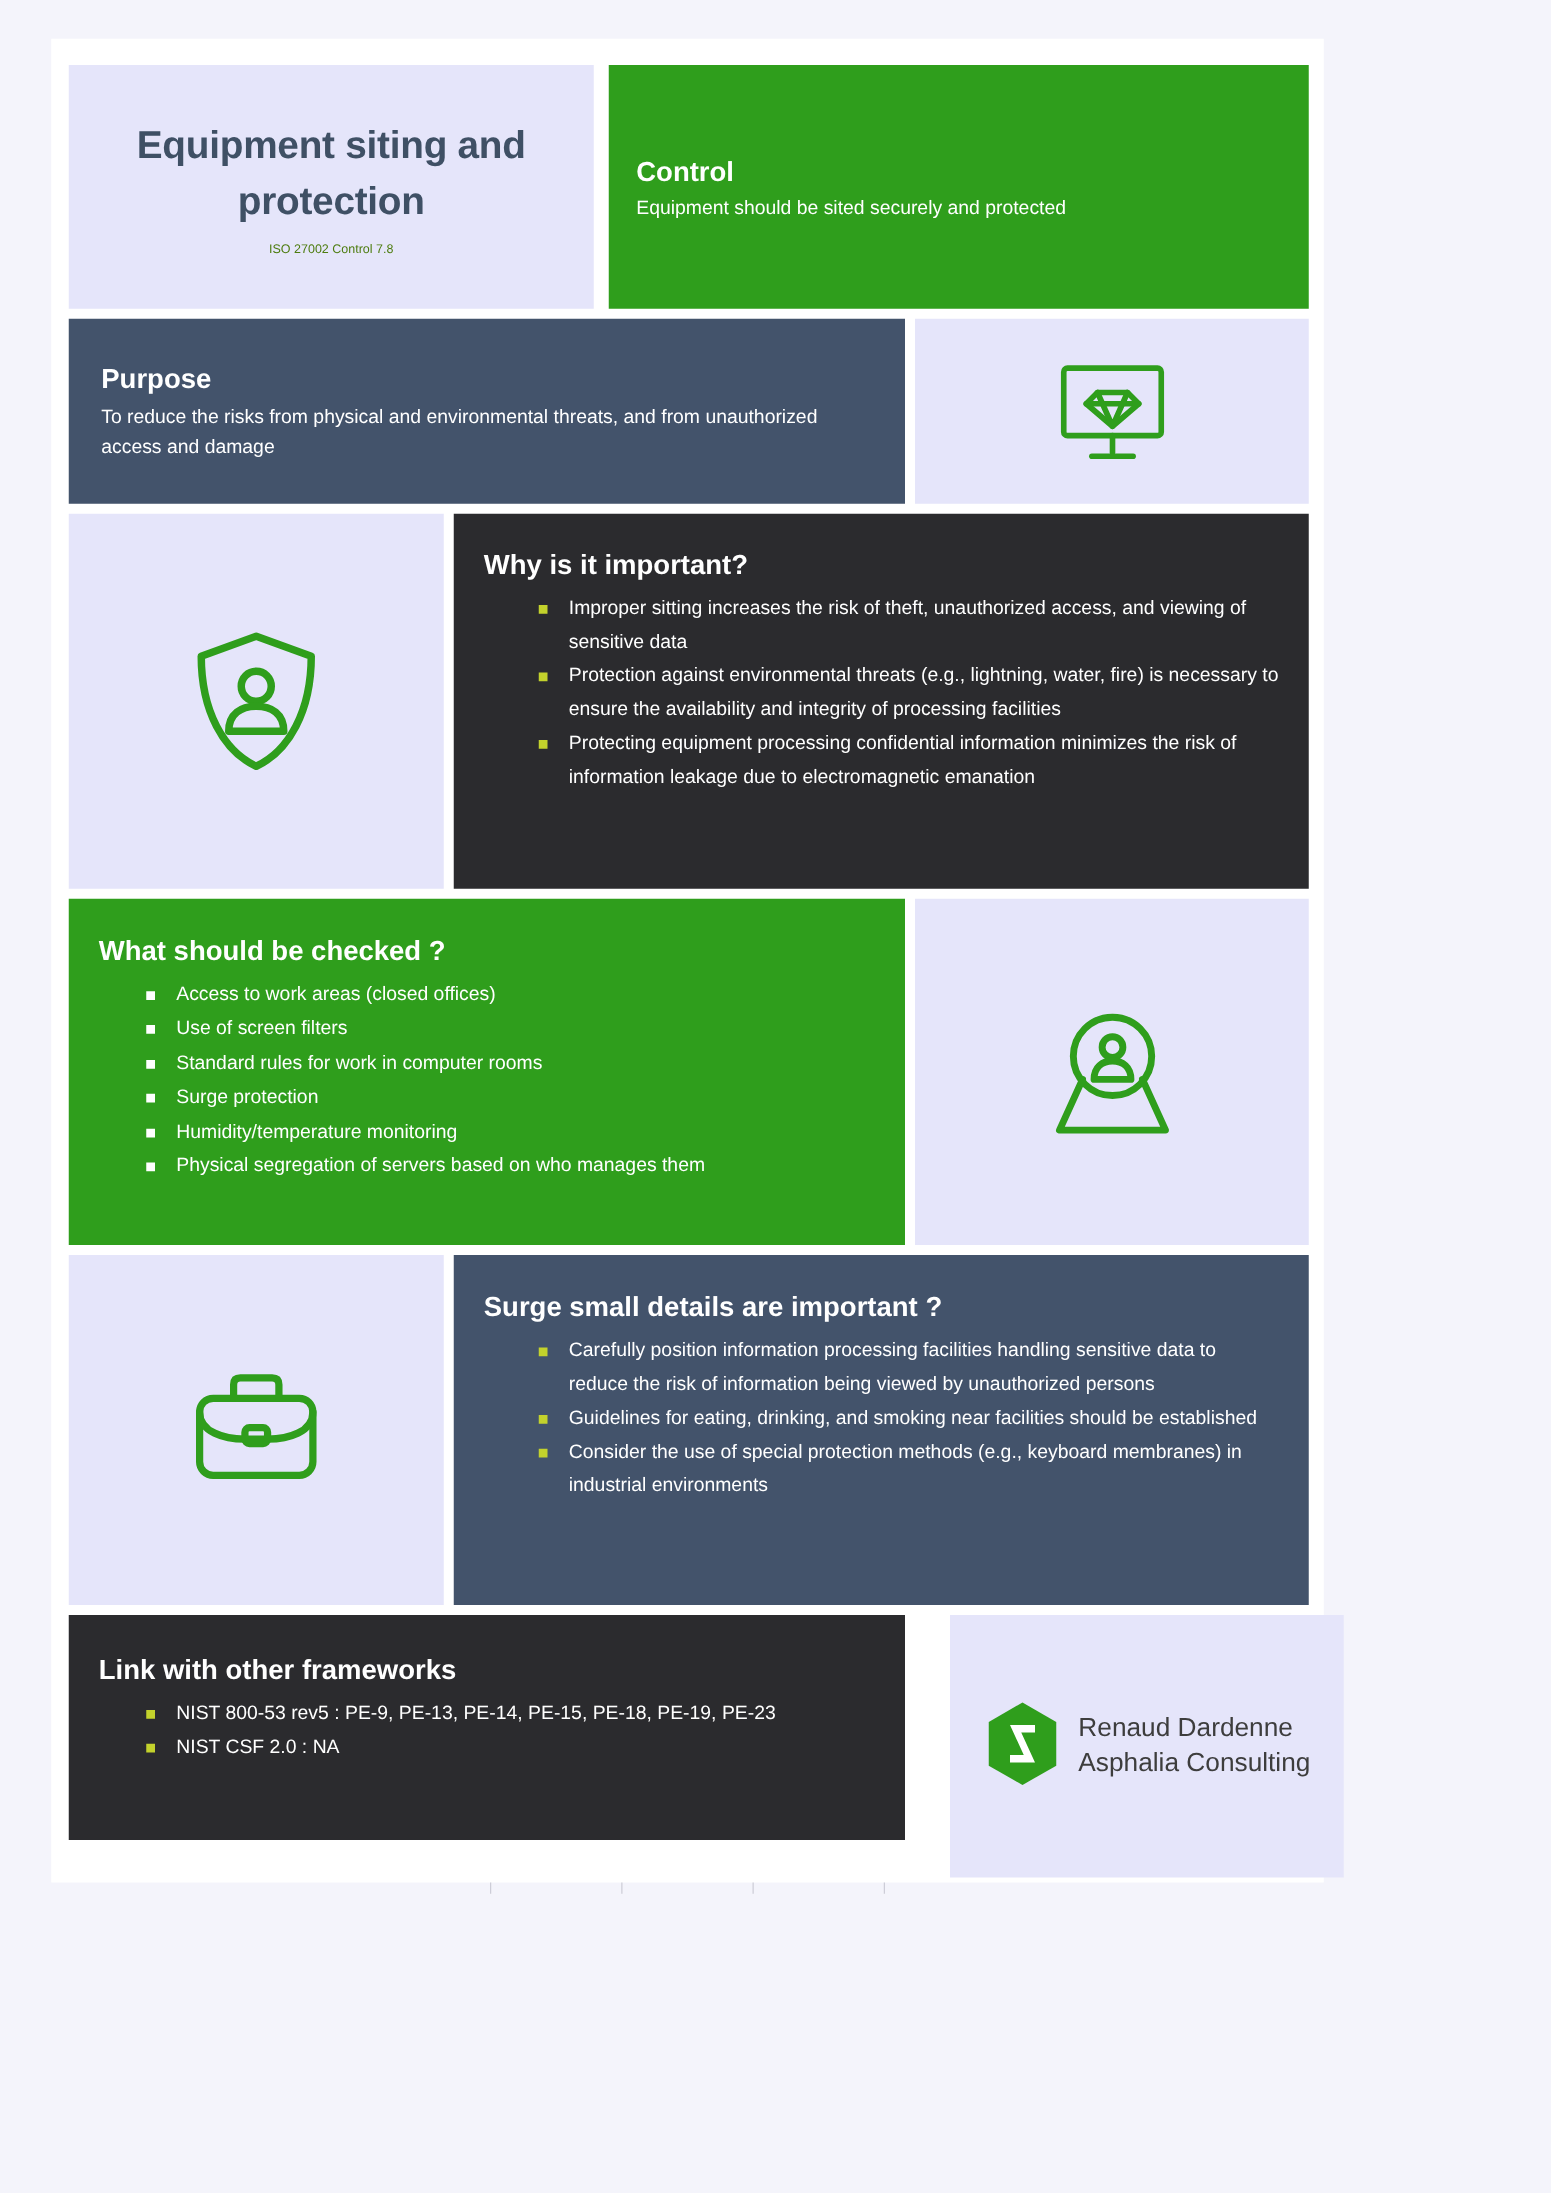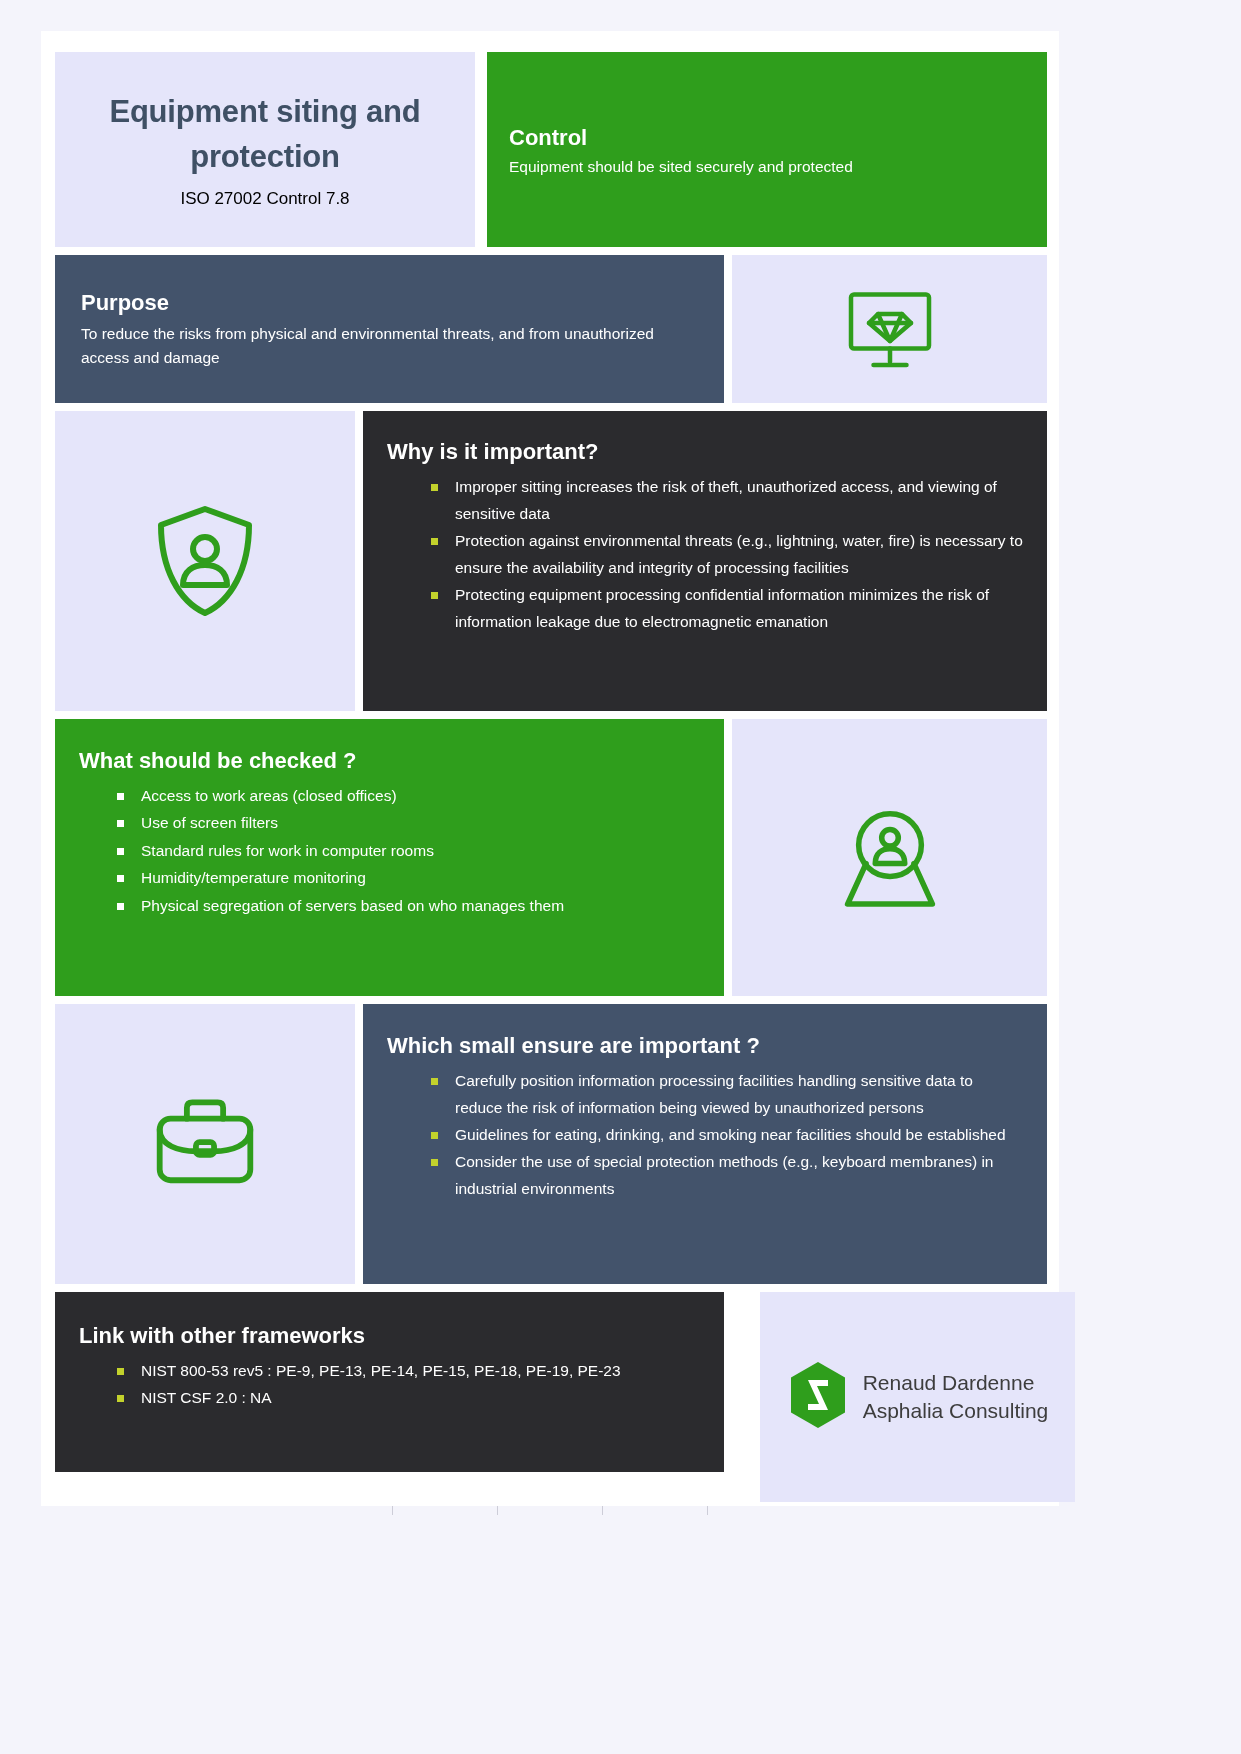--- a/index.html
+++ b/index.html
@@ -38,22 +38,22 @@
   .title-main {
     font-size: 31px;
     font-weight: bold;
     color: #3f5065;
     text-align: center;
     line-height: 1.45;
     letter-spacing: -0.2px;
   }
   .title-sub {
     margin-top: 10px;
-    font-size: 17px;
-    color: #000000;
+    font-size: 10px;
+    color: #4d7c0f;
     text-align: center;
   }
 
   
   .control-tile {
     left: 446px; top: 21px; width: 560px; height: 195px;
     padding: 72px 20px 0 22px;
   }
   .h-white {
     font-size: 22px;
@@ -201,20 +201,21 @@
       <li>Protecting equipment processing confidential information minimizes the risk of information leakage due to electromagnetic emanation</li>
     </ul>
   </div>
 
   <div class="tile green checked-tile">
     <div class="h-white">What should be checked ?</div>
     <ul class="blist white short tight">
       <li>Access to work areas (closed offices)</li>
       <li>Use of screen filters</li>
       <li>Standard rules for work in computer rooms</li>
+      <li>Surge protection</li>
       <li>Humidity/temperature monitoring</li>
       <li>Physical segregation of servers based on who manages them</li>
     </ul>
   </div>
 
   <div class="tile lav checked-icon-tile">
     <div class="icon-wrap">
       <svg width="118" height="118" viewBox="0 0 64 64" fill="none" stroke="#2f9e1c" stroke-width="3" stroke-linecap="round" stroke-linejoin="round">
         <circle cx="32" cy="25" r="17"></circle>
         <circle cx="32" cy="21" r="4.5"></circle>
@@ -229,21 +230,21 @@
       <svg width="116" height="116" viewBox="0 0 64 64" fill="none" stroke="#2f9e1c" stroke-width="3.2" stroke-linecap="round" stroke-linejoin="round">
         <rect x="7" y="18" width="50" height="34" rx="6"></rect>
         <path d="M22 18 L22 12 C22 10 23 9 25 9 L39 9 C41 9 42 10 42 12 L42 18"></path>
         <path d="M7 24 C7 33 18 36 27 36 L37 36 C46 36 57 33 57 24"></path>
         <rect x="27" y="31" width="10" height="7" rx="2"></rect>
       </svg>
     </div>
   </div>
 
   <div class="tile slate details-tile">
-    <div class="h-white">Which small ensure are important ?</div>
+    <div class="h-white">Surge small details are important ?</div>
     <ul class="blist yellow">
       <li>Carefully position information processing facilities handling sensitive data to reduce the risk of information being viewed by unauthorized persons</li>
       <li>Guidelines for eating, drinking, and smoking near facilities should be established</li>
       <li>Consider the use of special protection methods (e.g., keyboard membranes) in industrial environments</li>
     </ul>
   </div>
 
   <div class="tile dark links-tile">
     <div class="h-white">Link with other frameworks</div>
     <ul class="blist yellow short">

